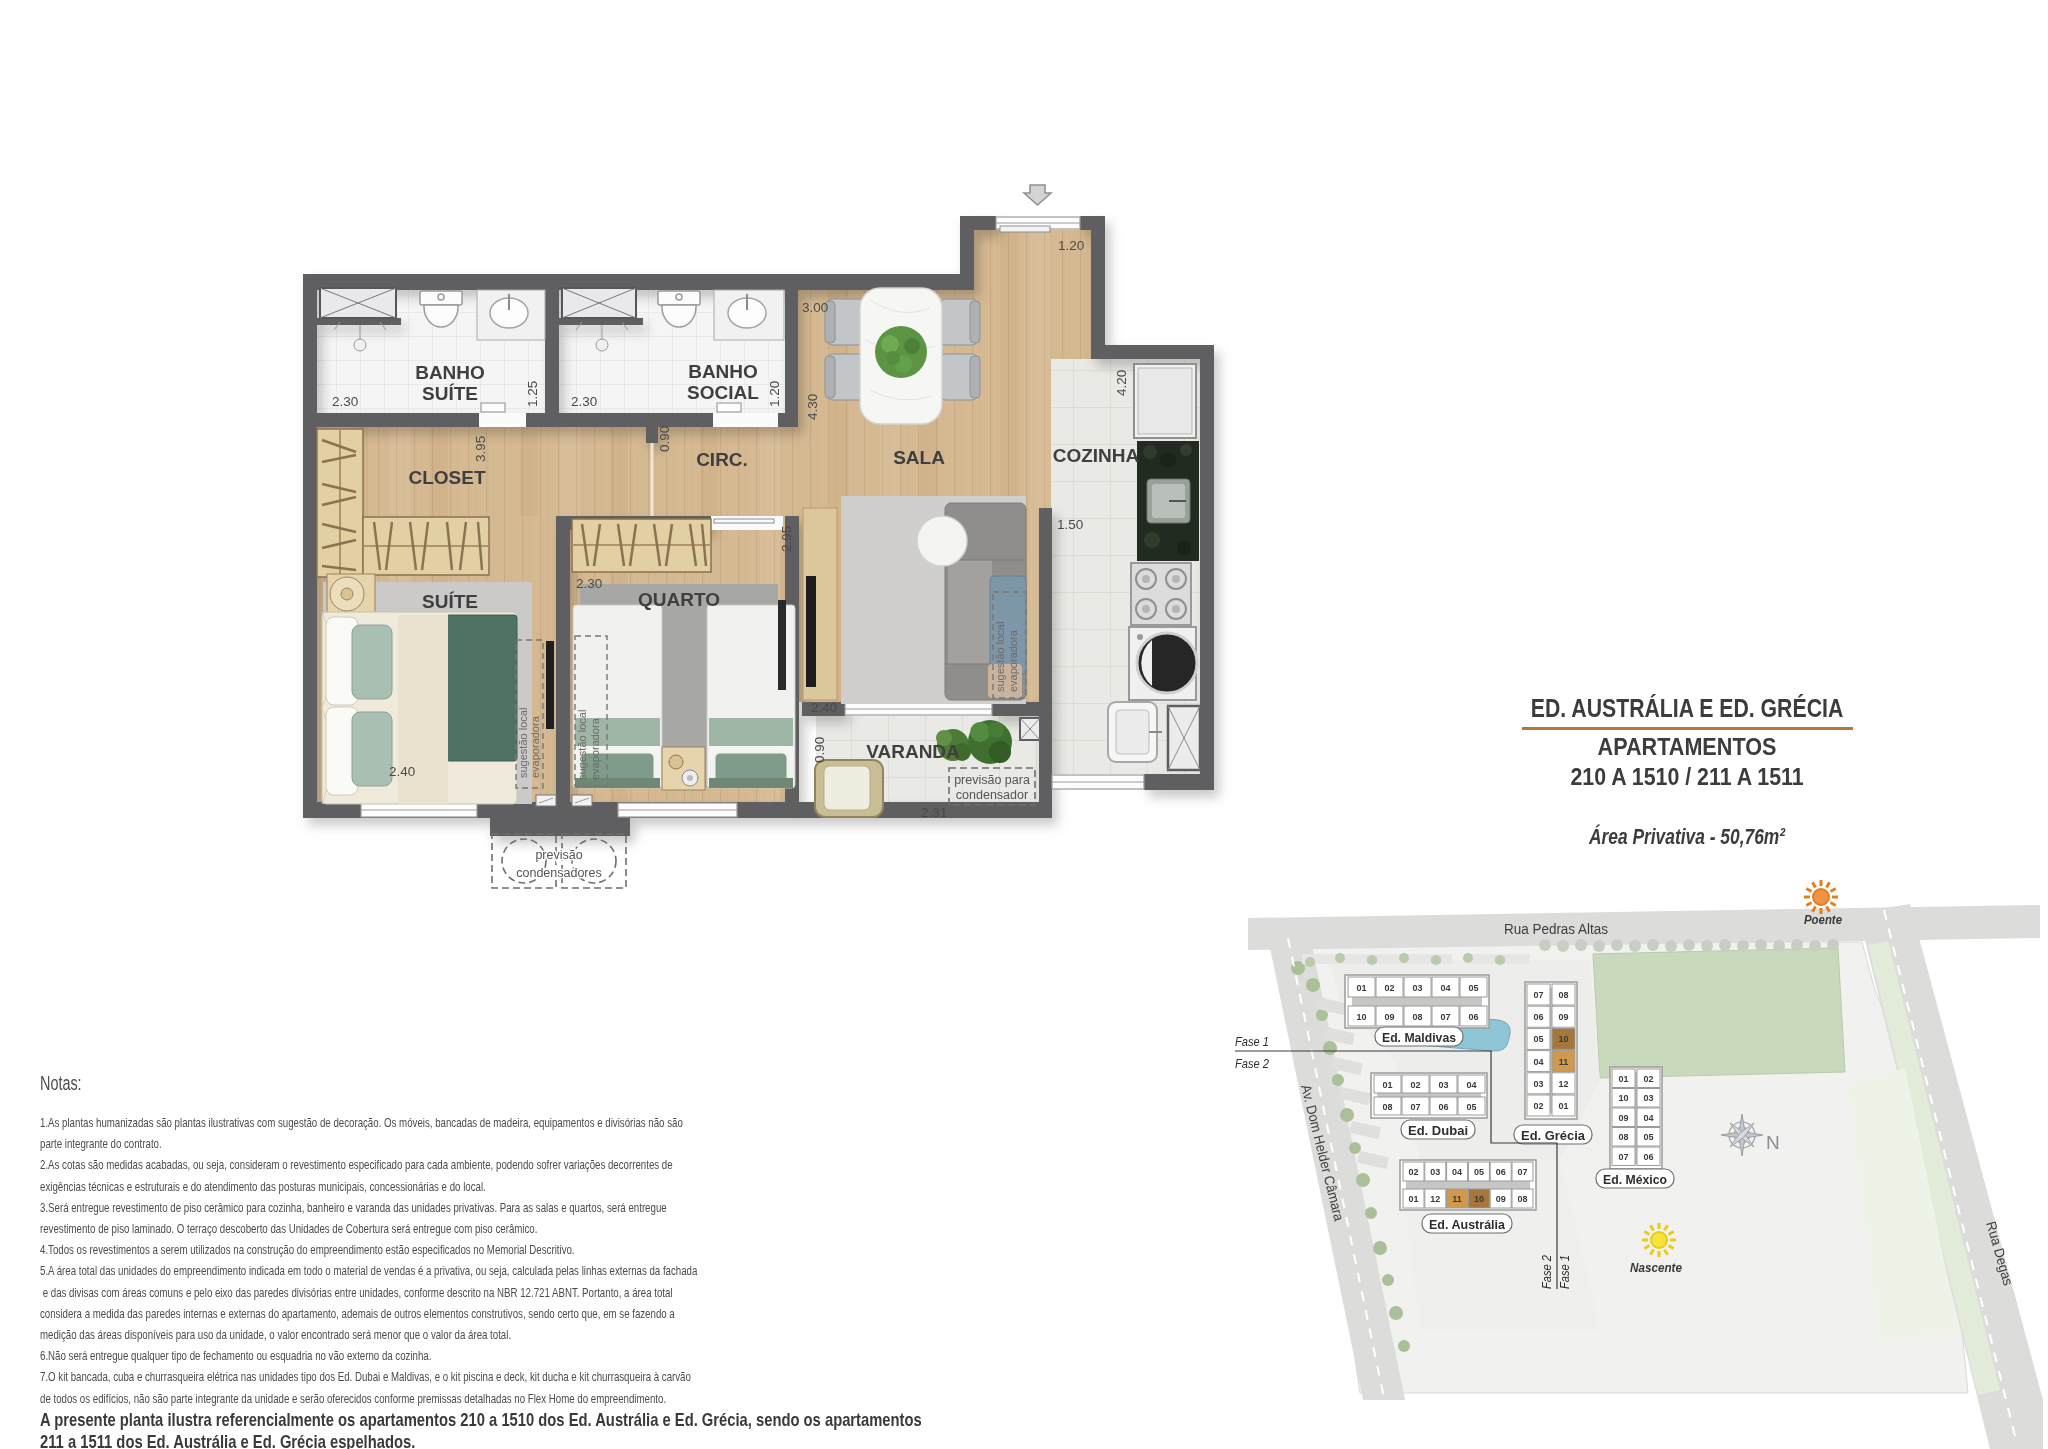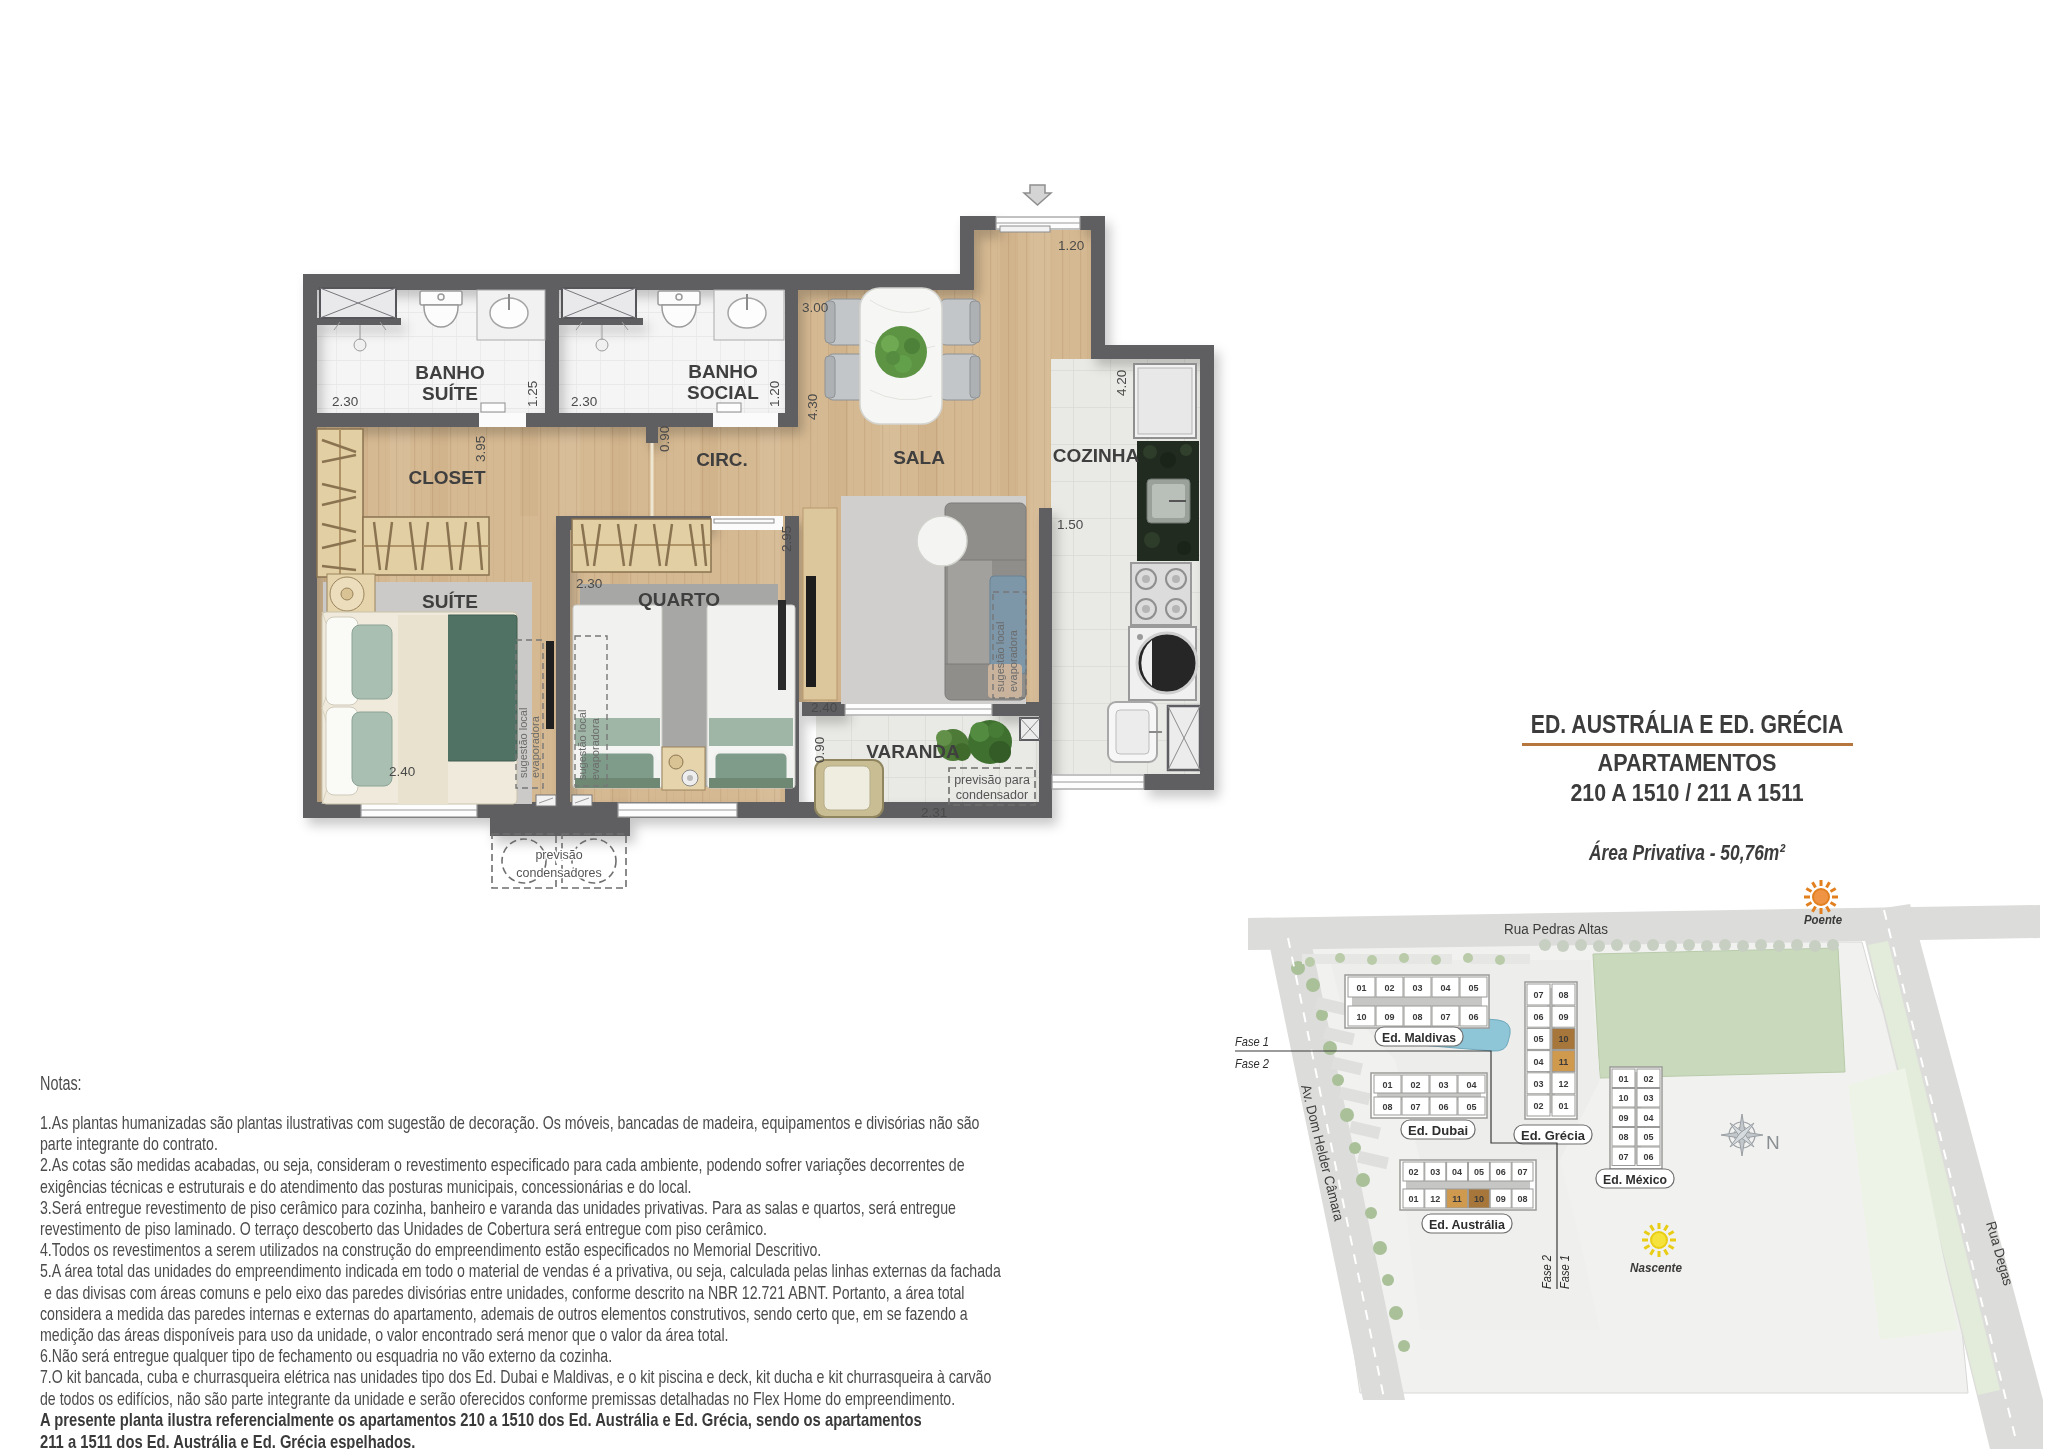--- a/index.html
+++ b/index.html
@@ -1,22 +1,22 @@
 <!DOCTYPE html>
 <html><head>
 <meta charset="utf-8">
 <style>
   html,body{margin:0;padding:0;background:#ffffff;width:2048px;height:1449px;overflow:hidden;}
   *{font-family:"Liberation Sans", sans-serif;}
-  #notes{position:absolute;left:40px;top:1112px;width:1300px;font-size:19px;line-height:21.2px;color:#4c4c4c;}
+  #notes{position:absolute;left:40px;top:1112px;width:1300px;font-size:13px;line-height:21.2px;color:#4c4c4c;}
   #notes .nl{white-space:nowrap;transform:scaleX(0.745);transform-origin:0 50%;}
   #notas{position:absolute;left:40px;top:1072px;font-size:20px;color:#4c4c4c;transform:scaleX(0.72);transform-origin:0 50%;}
   #boldpara{position:absolute;left:40px;top:1409px;font-size:19px;line-height:21.5px;font-weight:bold;color:#3a3a3a;white-space:nowrap;transform:scaleX(0.777);transform-origin:0 50%;}
   #titleblock{position:absolute;left:1387px;top:690px;width:600px;text-align:center;color:#3c3c3c;}
-  #titleblock{top:710px;}
+  #titleblock{top:694px;}
   #t1{font-size:25px;font-weight:bold;transform:scaleX(0.85);}
   #t1line{height:3px;background:#b5773e;width:331px;margin:4px auto 0 auto;}
   #t2{font-size:24px;font-weight:bold;margin-top:3px;transform:scaleX(0.90);}
   #t3{font-size:24px;font-weight:bold;margin-top:2px;transform:scaleX(0.89);}
   #t4{font-size:22px;font-weight:bold;font-style:italic;margin-top:33px;transform:scaleX(0.79);}
 </style>
 </head>
 <body>
 <svg width="2048" height="1449" viewBox="0 0 2048 1449" style="position:absolute;left:0;top:0">
 <defs>

